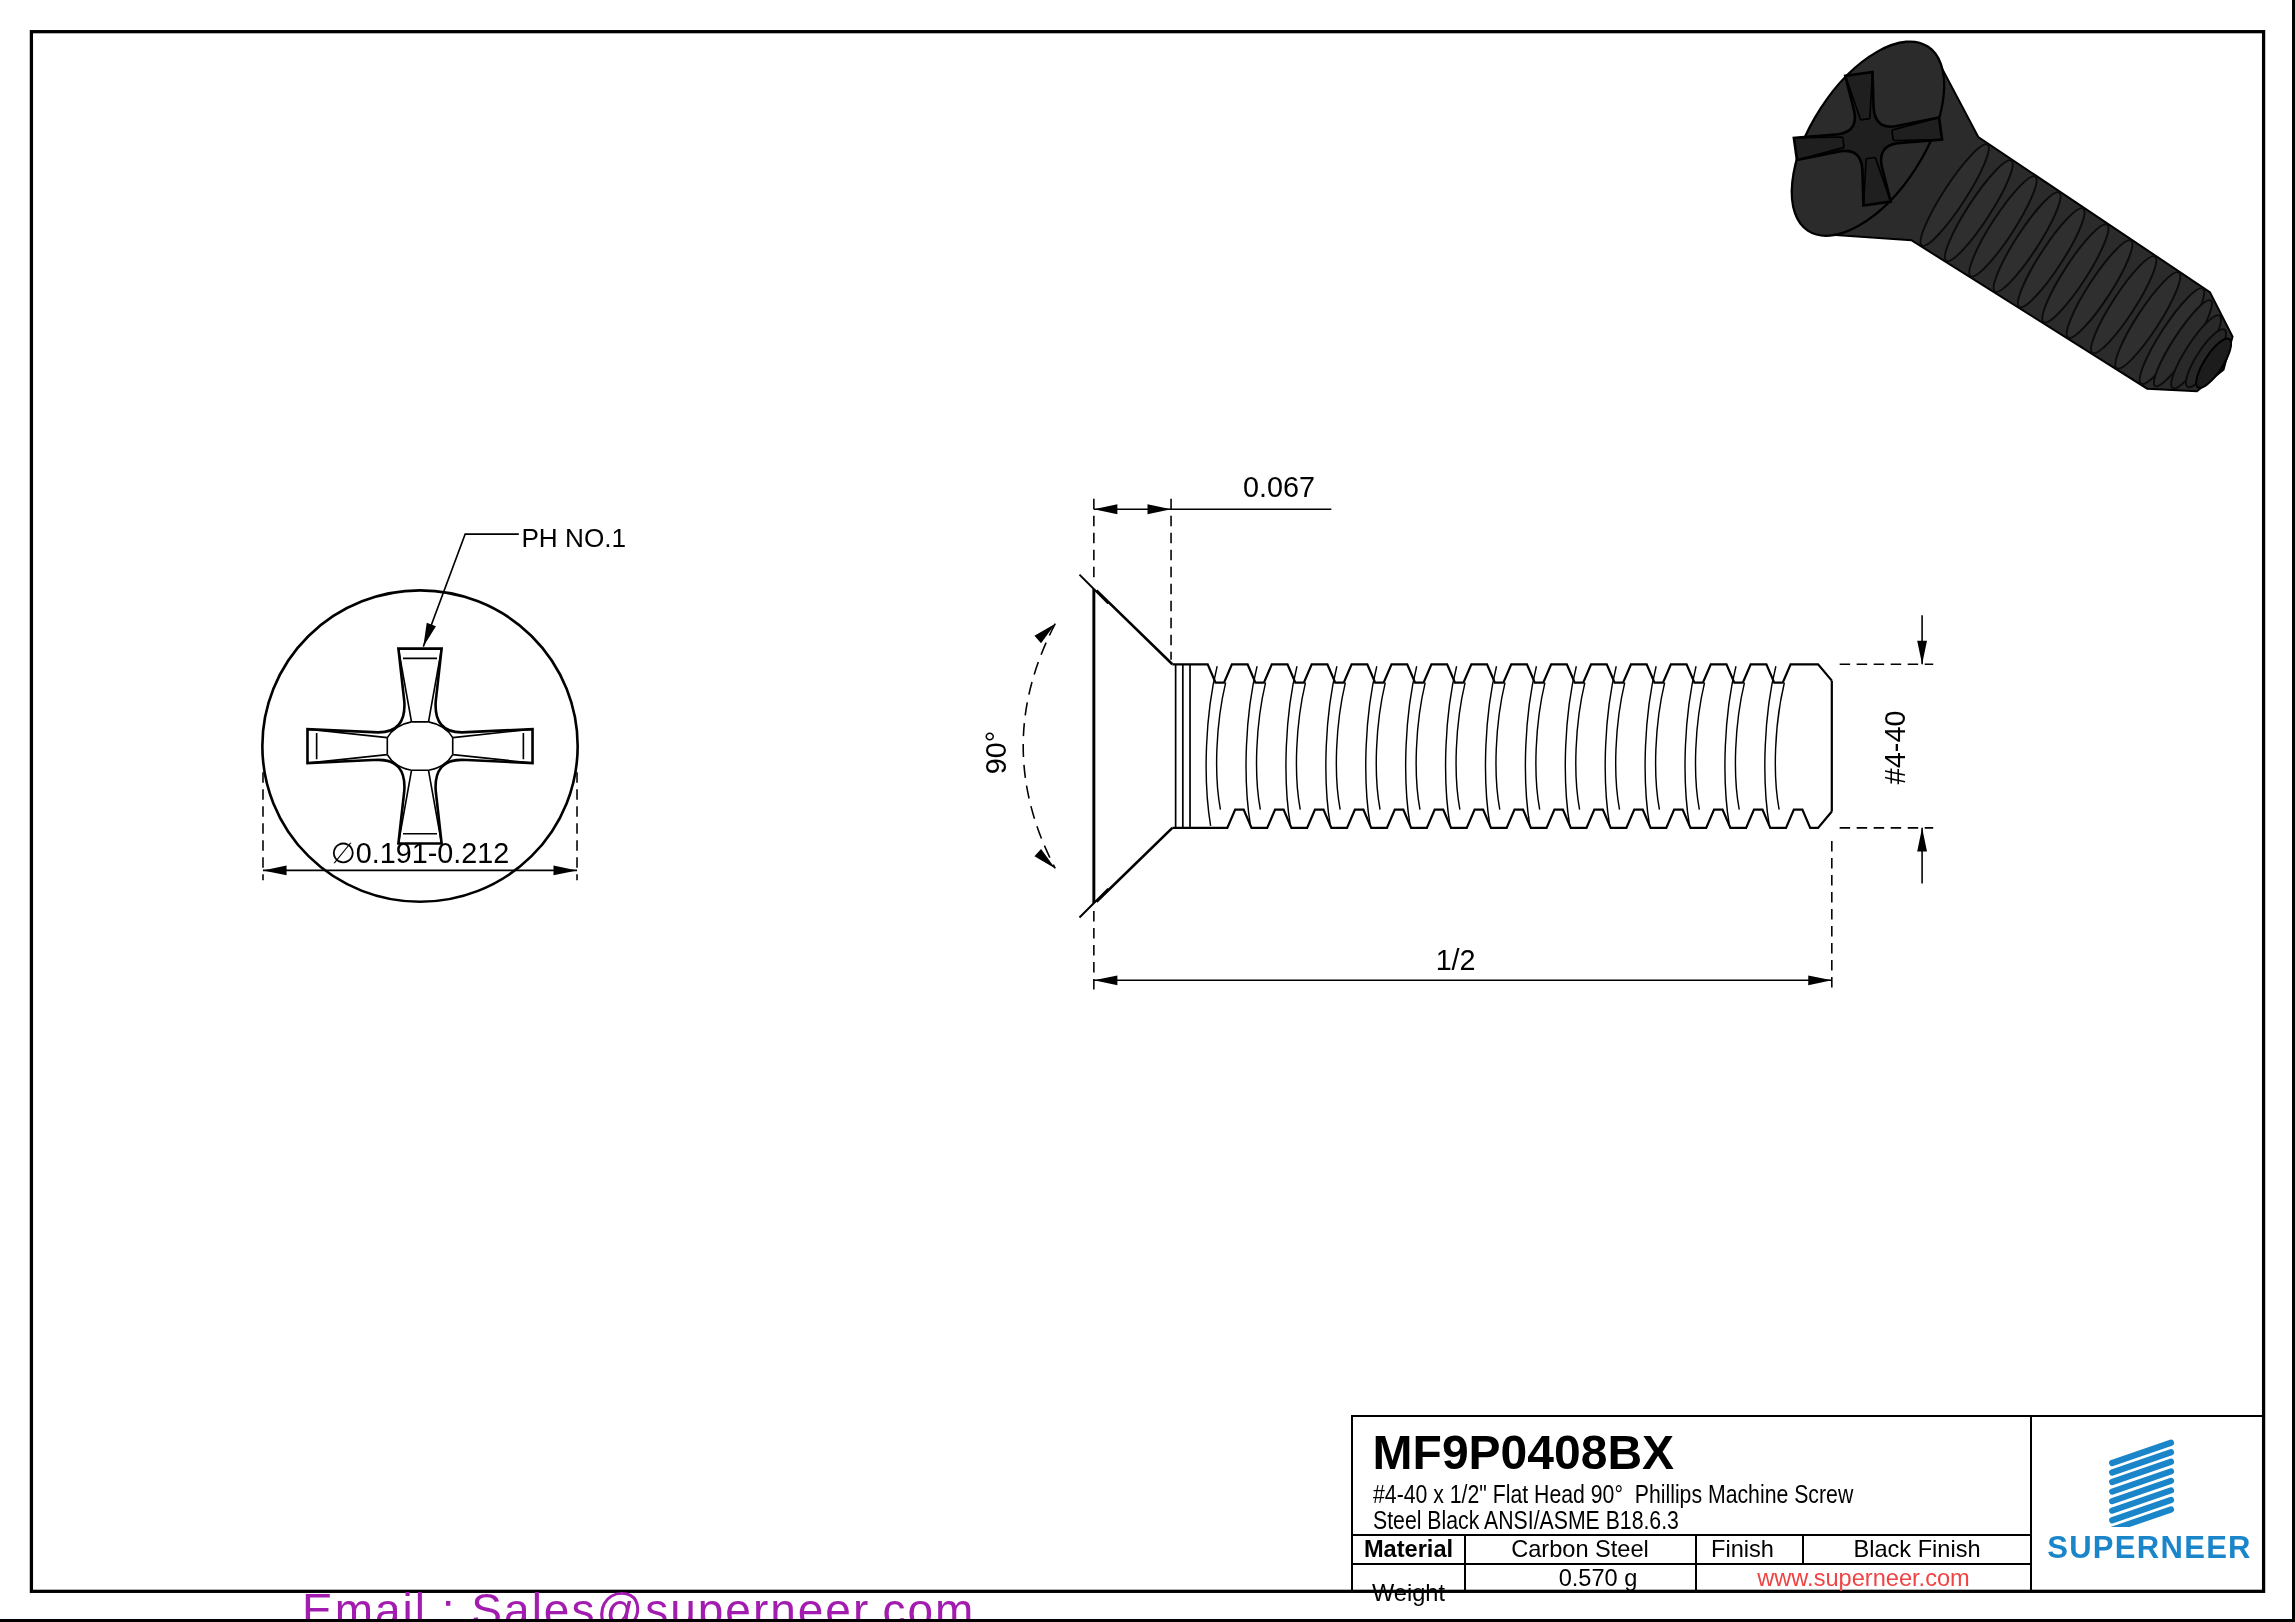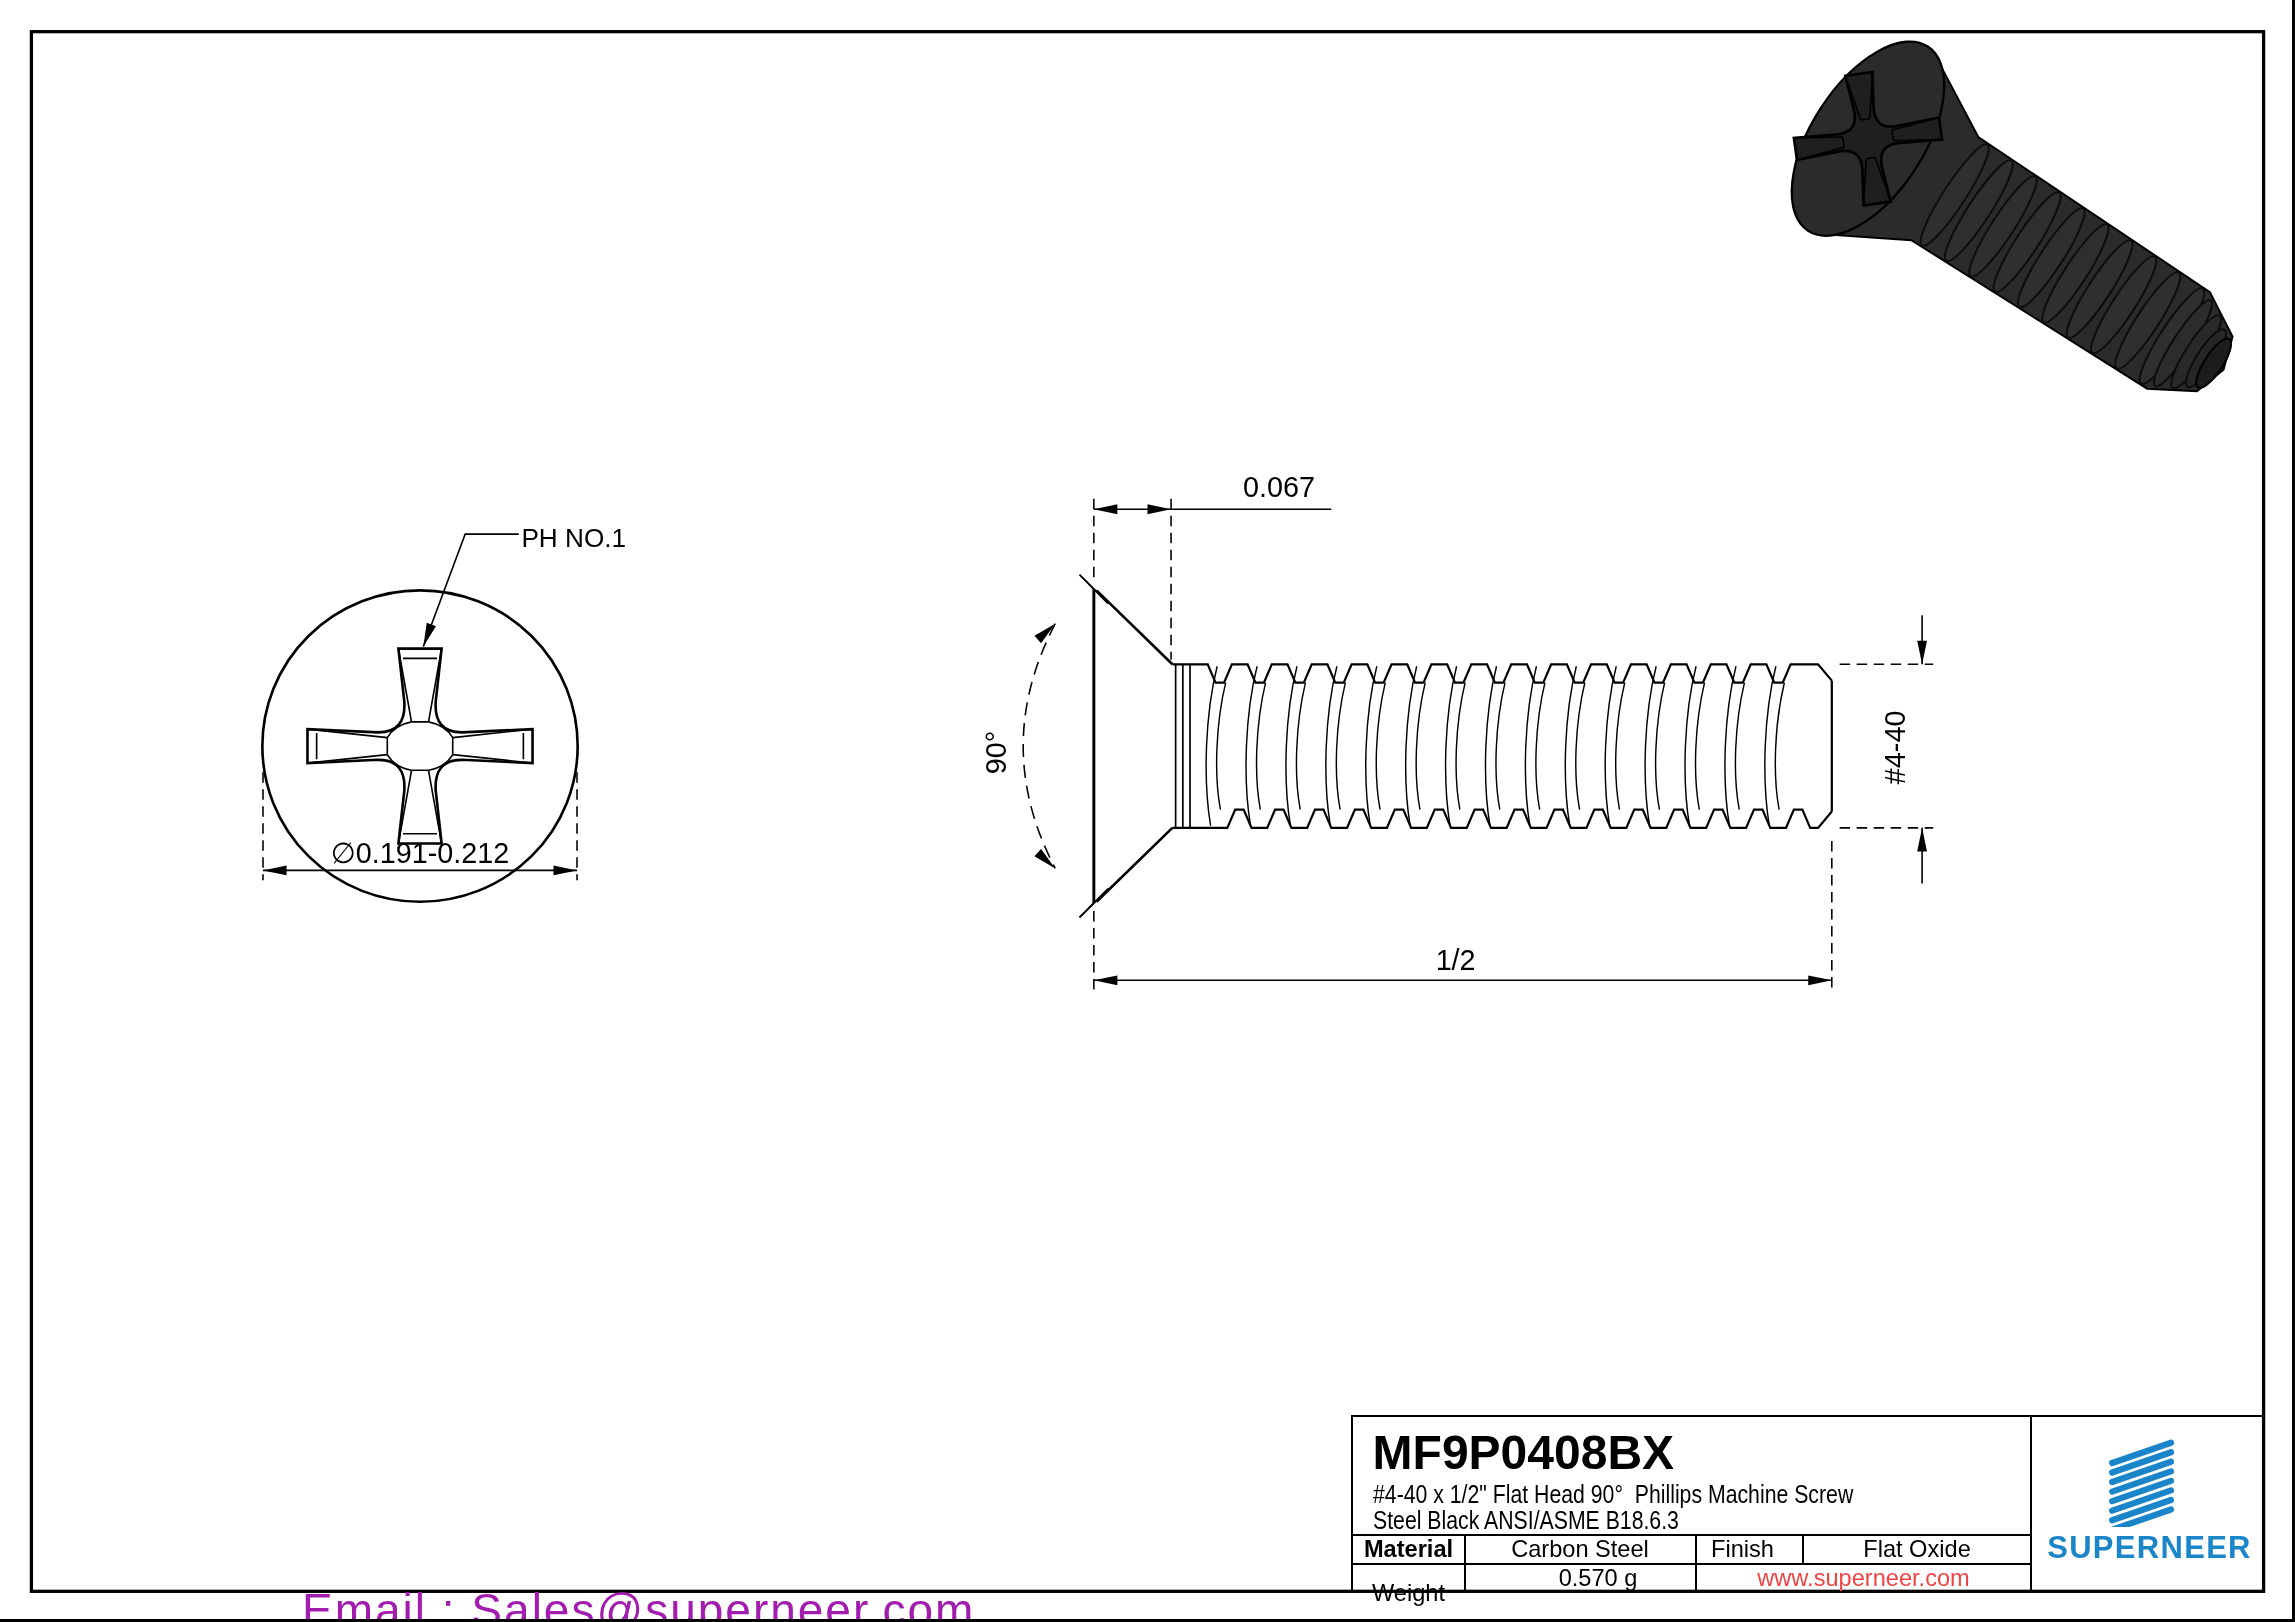--- a/index.html
+++ b/index.html
@@ -161,21 +161,21 @@
     <div class="tbline" style="left:342px;top:117px;width:2px;bottom:0;"></div>
     <div class="tbline" style="left:449px;top:117px;width:2px;height:29px;"></div>
 
     <div id="tb-part" class="tbcell">MF9P0408BX</div>
     <div class="tbcell tbdesc" style="top:63px;">#4-40 x 1/2" Flat Head 90°  Phillips Machine Screw</div>
     <div class="tbcell tbdesc" style="top:89px;">Steel Black ANSI/ASME B18.6.3</div>
 
     <div class="tbcell tbsmall" style="left:0;top:119px;width:111px;height:27px;font-weight:bold;">Material</div>
     <div class="tbcell tbsmall" style="left:113px;top:119px;width:228px;height:27px;">Carbon Steel</div>
     <div class="tbcell tbsmall" style="left:344px;top:119px;width:91px;height:27px;">Finish</div>
-    <div class="tbcell tbsmall" style="left:451px;top:119px;width:226px;height:27px;">Flat Oxide</div>
+    <div class="tbcell tbsmall" style="left:451px;top:119px;width:226px;height:27px;">Black Finish</div>
 
     <div class="tbcell tbsmall" style="left:0;top:163px;width:111px;height:26px;">Weight</div>
     <div class="tbcell tbsmall" style="left:113px;top:148px;width:264px;height:26px;">0.570 g</div>
     <div class="tbcell tbsmall" style="left:344px;top:148px;width:333px;height:26px;color:#ef4444;">www.superneer.com</div>
 
     <svg class="abs" style="left:716px;top:11.8px;" width="170" height="98" viewBox="0 0 260 150">
       <g stroke="#1a86c9" stroke-width="9.5" stroke-linecap="round">
         <line x1="66" y1="52" x2="156" y2="21"></line>
         <line x1="66" y1="66.6" x2="156" y2="35.6"></line>
         <line x1="66" y1="81.2" x2="156" y2="50.2"></line>

